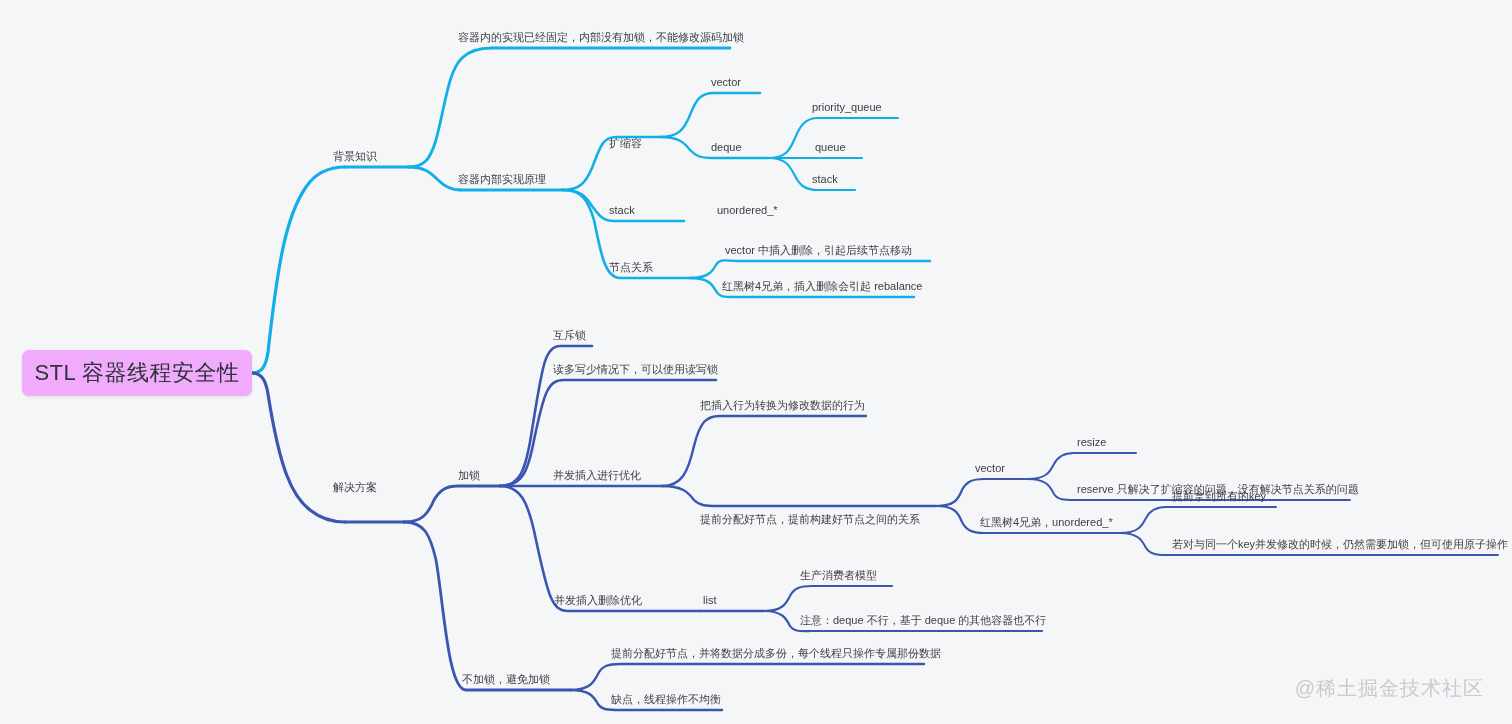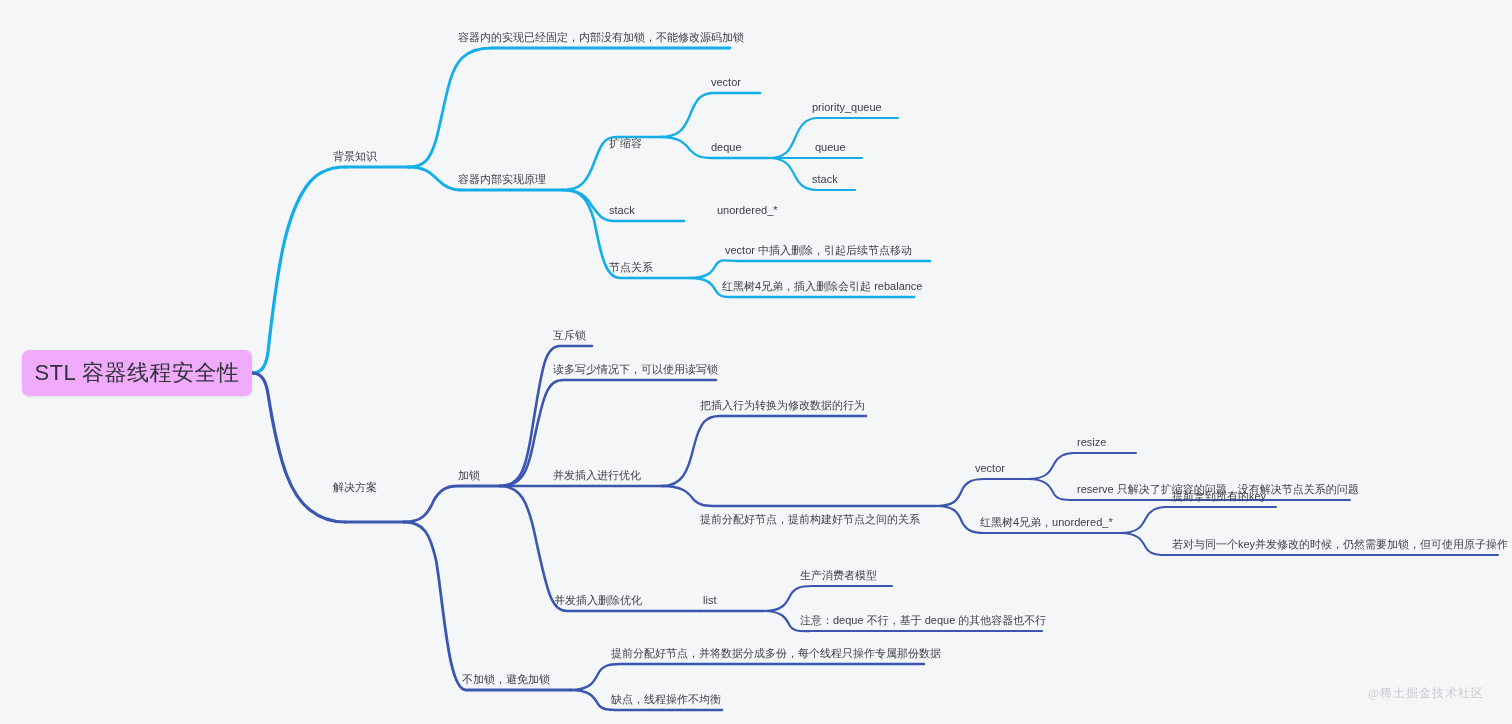--- a/index.html
+++ b/index.html
@@ -41,25 +41,24 @@
     color: #2f3237;
     display: flex;
     align-items: center;
     justify-content: center;
     letter-spacing: 0.5px;
   }
   .watermark {
     position: absolute;
     right: 28px;
     bottom: 22px;
-    font-size: 12px;
+    font-size: 20px;
     color: #c8cacd;
     letter-spacing: 1px;
     white-space: nowrap;
-    font-family: Liberation Serif, serif;
   }
 </style>
 </head>
 <body>
 
 <div id="stage">
 
   <svg class="edges" viewBox="0 0 1512 724">
     <g fill="none" stroke-linecap="round" stroke-width="2.6">
 

